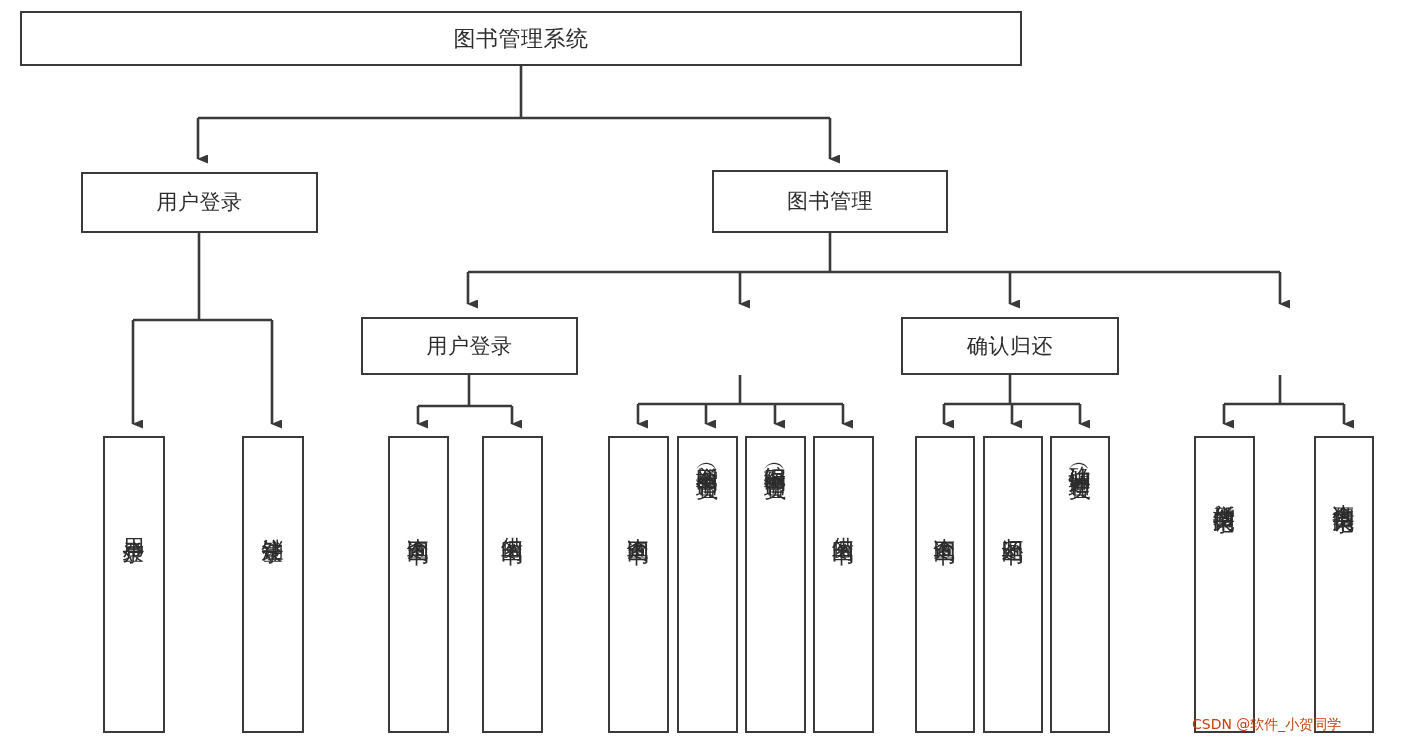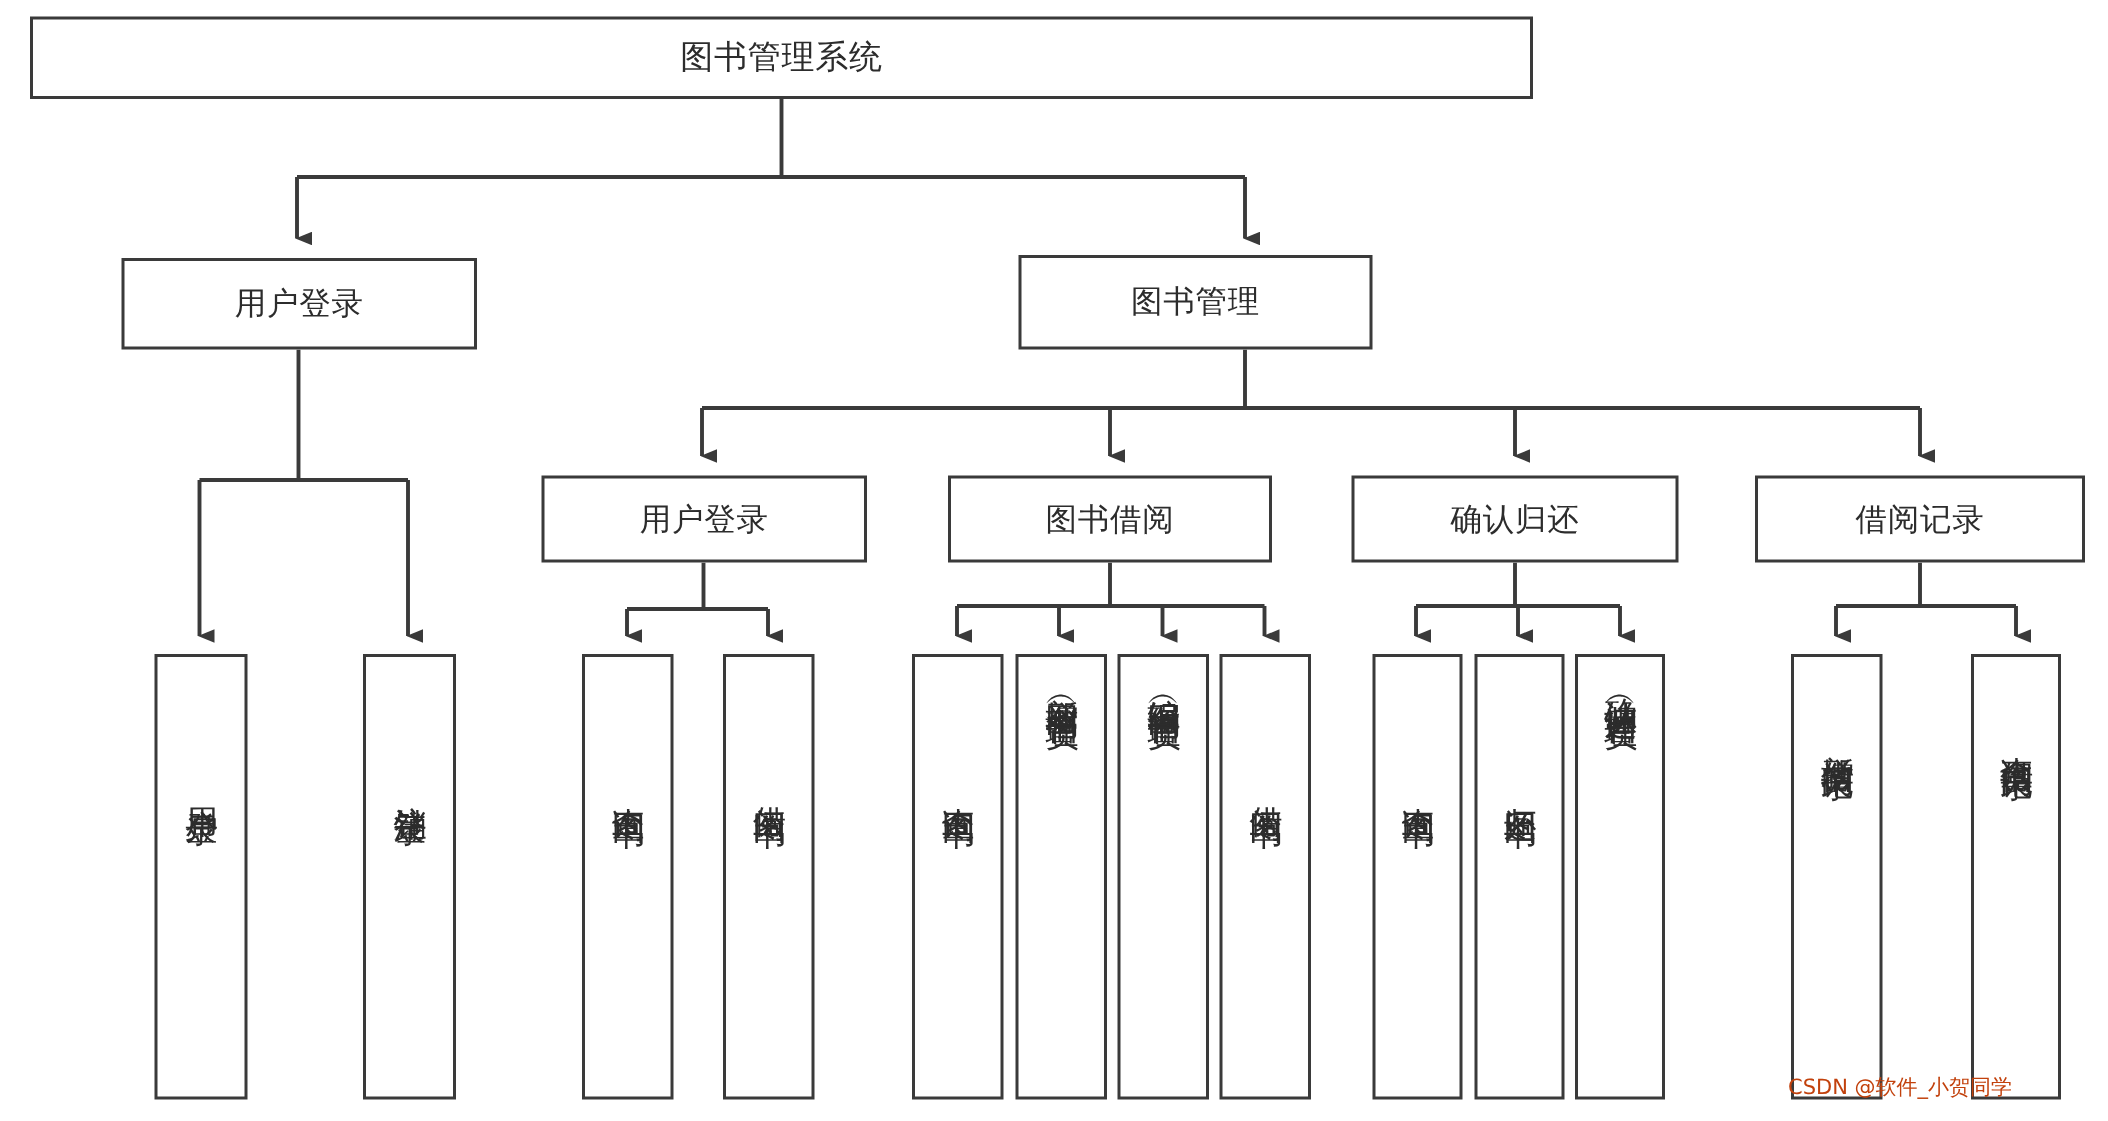--- a/index.html
+++ b/index.html
@@ -124,35 +124,29 @@
     </g>
   </svg>
 
   <div class="node horiz root" style="left:20px; top:11px; width:1002px; height:55px;">
     <span class="label">图书管理系统</span>
   </div>
 
   <div class="node horiz" style="left:81px; top:172px; width:237px; height:61px;">
     <span class="label">用户登录</span>
   </div>
-  <div class="node horiz" style="left:679px; top:170px; width:236px; height:63px;">
+  <div class="node horiz" style="left:712px; top:170px; width:236px; height:63px;">
     <span class="label">图书管理</span>
   </div>
 
   <div class="node horiz" style="left:361px; top:317px; width:217px; height:58px;">
     <span class="label">用户登录</span>
   </div>
-  <div class="node horiz" style="left:632px; top:317px; width:216px; height:58px;">
-    <span class="label">图书借阅</span>
-  </div>
   <div class="node horiz" style="left:901px; top:317px; width:218px; height:58px;">
     <span class="label">确认归还</span>
-  </div>
-  <div class="node horiz" style="left:1170px; top:317px; width:220px; height:58px;">
-    <span class="label">借阅记录</span>
   </div>
 
   <div class="node vert" style="left:103px; top:436px; width:62px; height:297px; padding-top:82px;">
     <span class="label">用户登录</span>
   </div>
   <div class="node vert" style="left:242px; top:436px; width:62px; height:297px; padding-top:82px;">
     <span class="label">注销登录</span>
   </div>
 
   <div class="node vert" style="left:388px; top:436px; width:61px; height:297px; padding-top:82px;">

